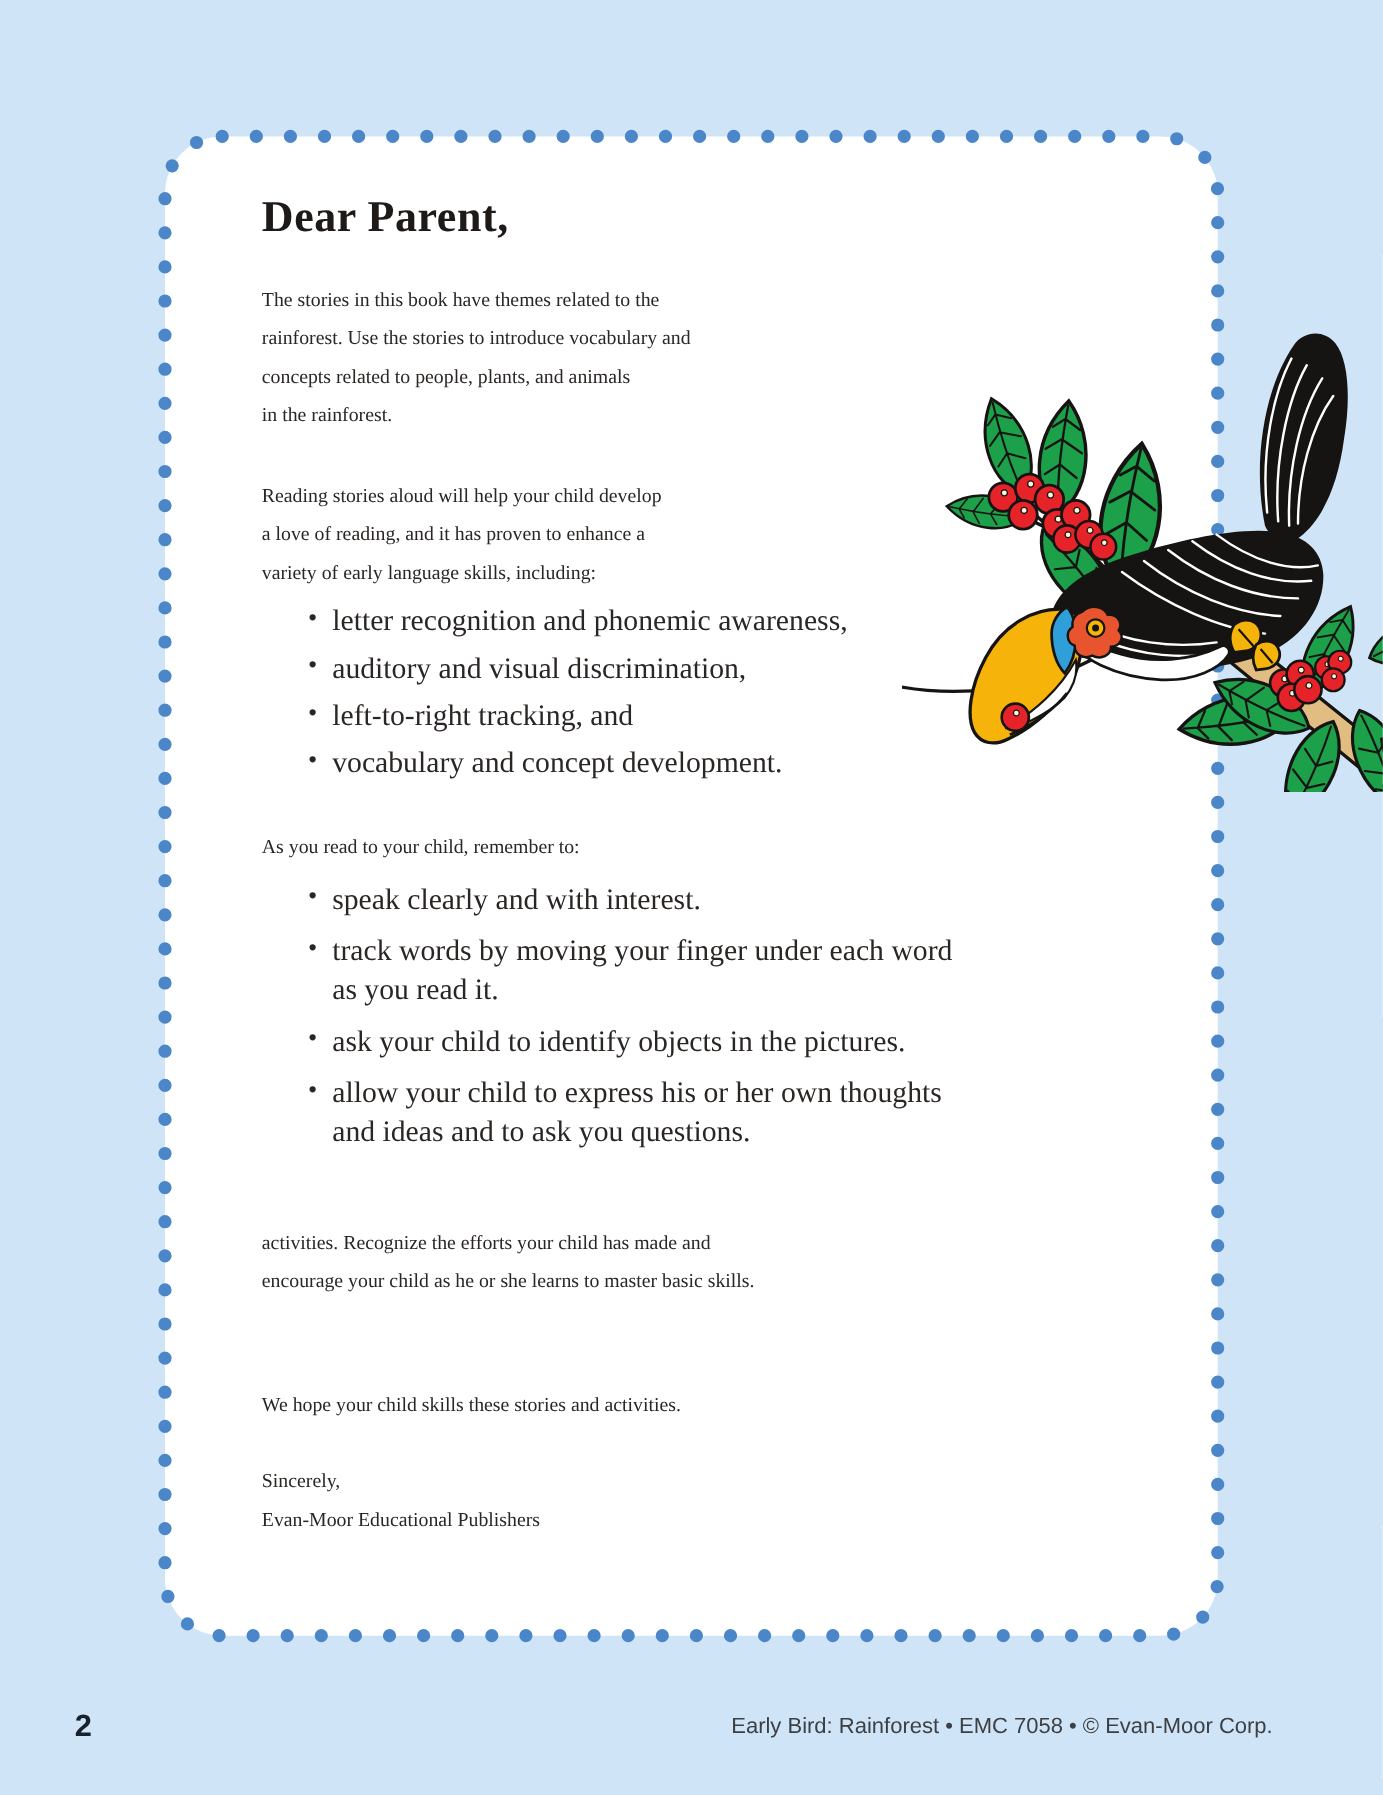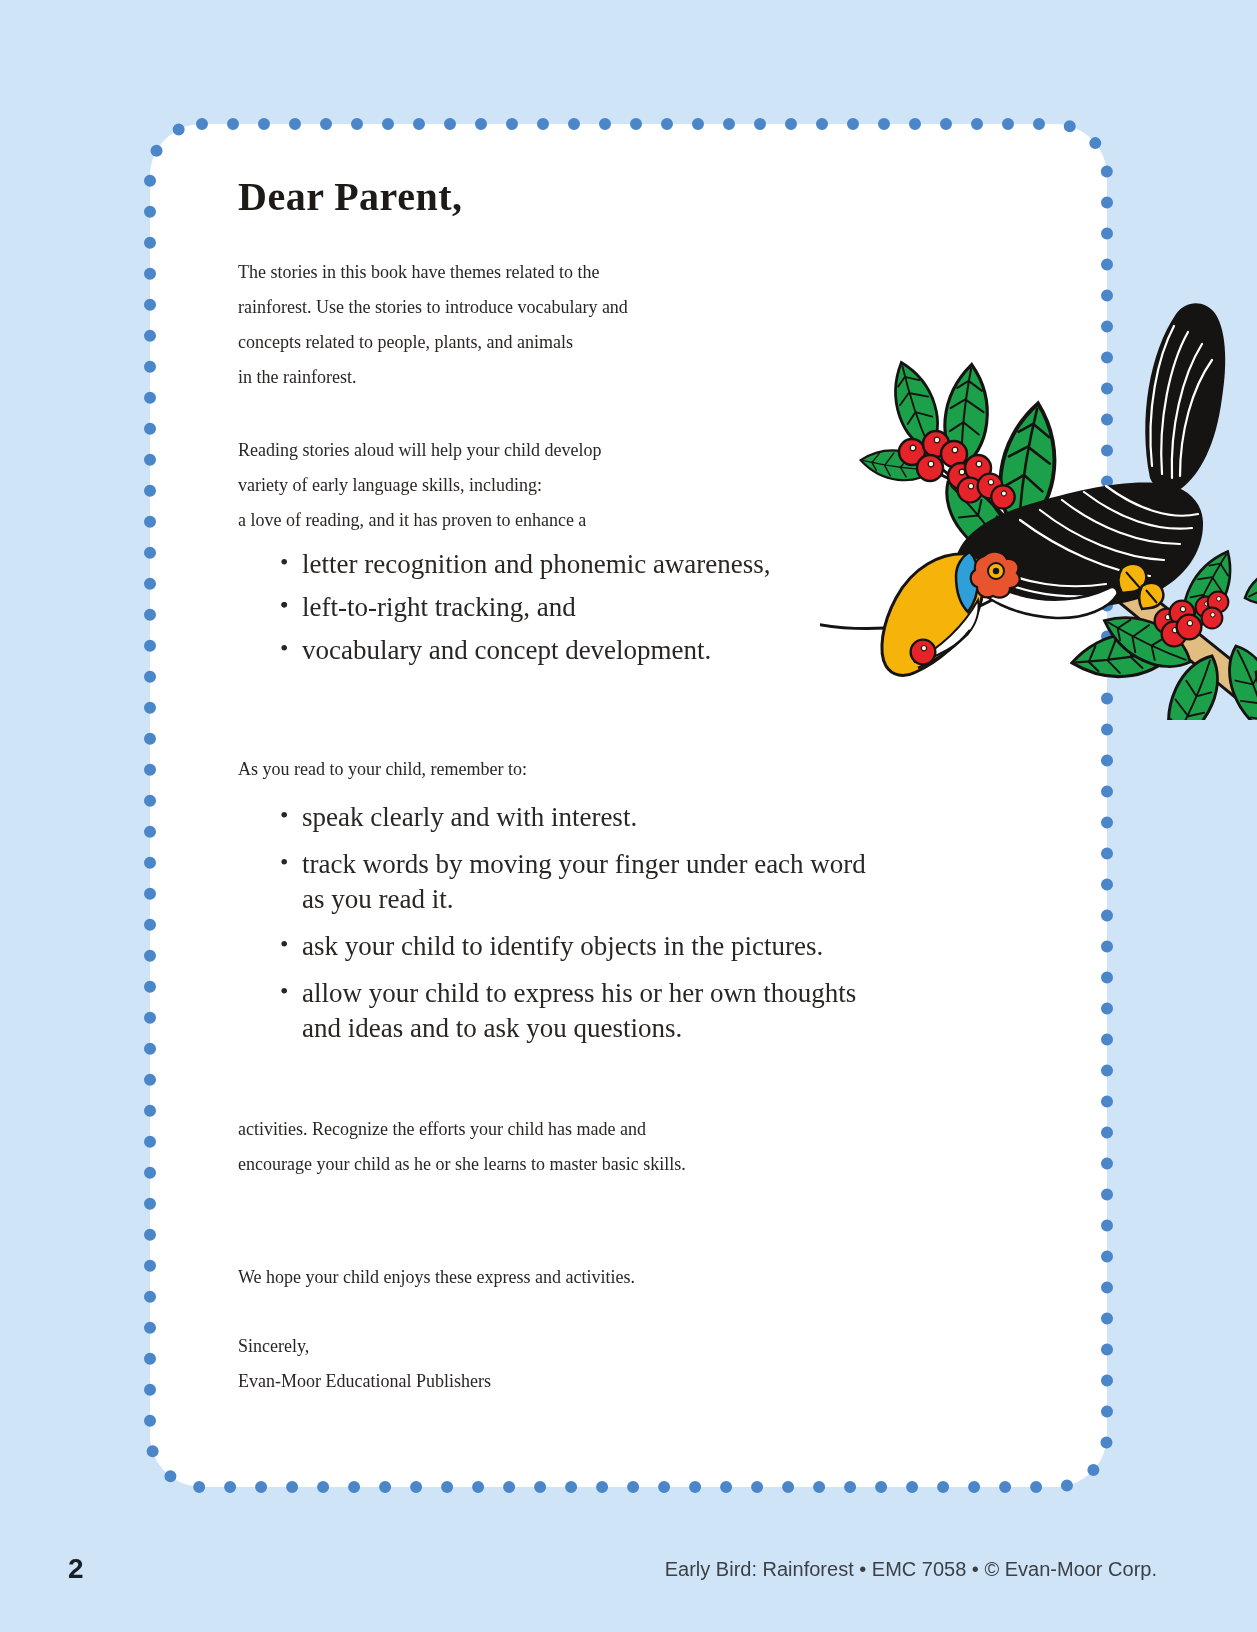--- a/index.html
+++ b/index.html
@@ -84,31 +84,32 @@
 
     <div class="para p-intro">
       <div>The stories in this book have themes related to the</div>
       <div>rainforest. Use the stories to introduce vocabulary and</div>
       <div>concepts related to people, plants, and animals</div>
       <div>in the rainforest.</div>
     </div>
 
     <div class="para p-reading">
       <div>Reading stories aloud will help your child develop</div>
+      <div>a love of reading, and it has proven to enhance a</div>
       <div>variety of early language skills, including:</div>
-      <div>a love of reading, and it has proven to enhance a</div>
     </div>
 
     <ul class="blist list-skills">
       <li>
         <span class="bullet">•</span>
         <span>letter recognition and phonemic awareness,</span>
       </li>
       <li>
         <span class="bullet">•</span>
+        <span>auditory and visual discrimination,</span>
       </li>
       <li>
         <span class="bullet">•</span>
         <span>left-to-right tracking, and</span>
       </li>
       <li>
         <span class="bullet">•</span>
         <span>vocabulary and concept development.</span>
       </li>
     </ul>
@@ -134,21 +135,21 @@
         <div>allow your child to express his or her own thoughts</div>
         <div>and ideas and to ask you questions.</div>
       </li>
     </ul>
 
     <div class="para p-support">
       <div>activities. Recognize the efforts your child has made and</div>
       <div>encourage your child as he or she learns to master basic skills.</div>
     </div>
 
-    <div class="para p-hope">We hope your child enjoys these express and activities.</div>
+    <div class="para p-hope">We hope your child skills these stories and activities.</div>
 
     <div class="para closing">
       <div>Sincerely,</div>
       <div>Evan-Moor Educational Publishers</div>
     </div>
 
   </div>
 
   <svg class="toucan-svg" viewBox="0 0 440 420" overflow="hidden">
     <defs>

